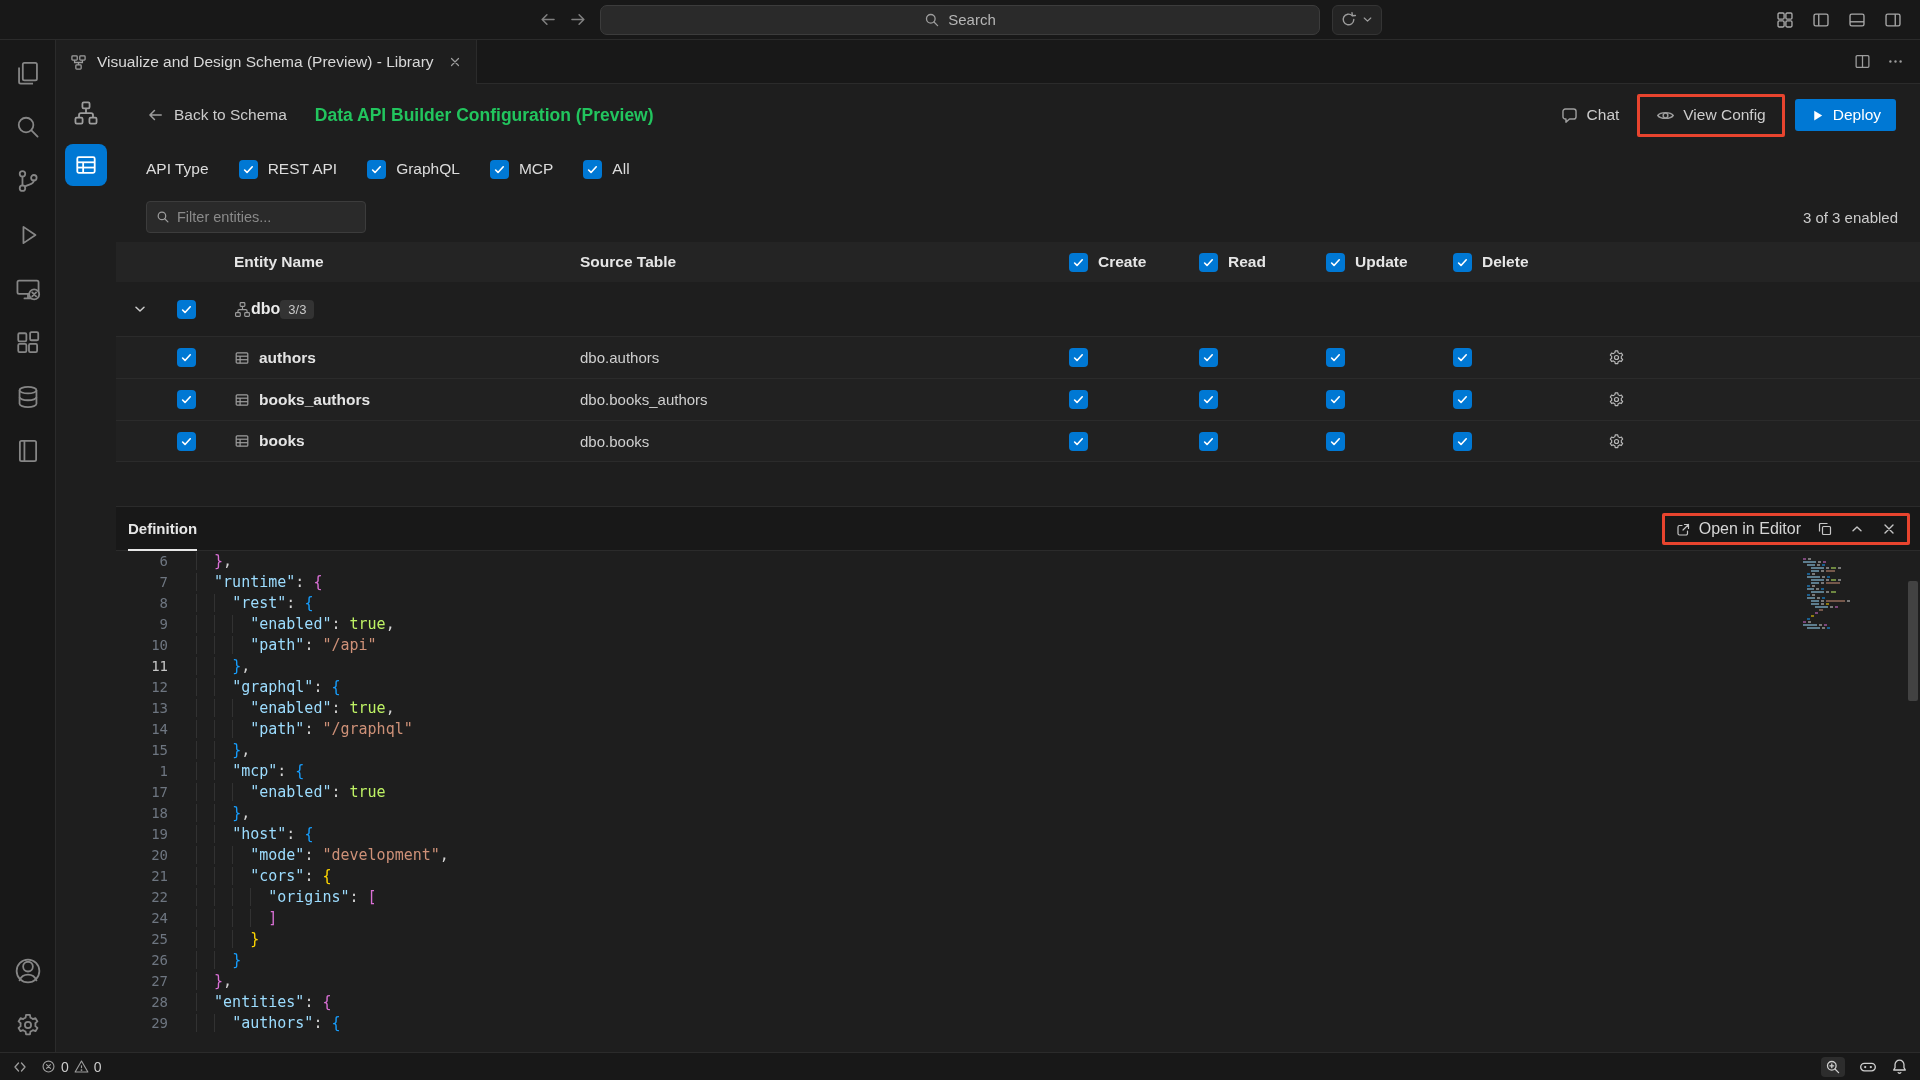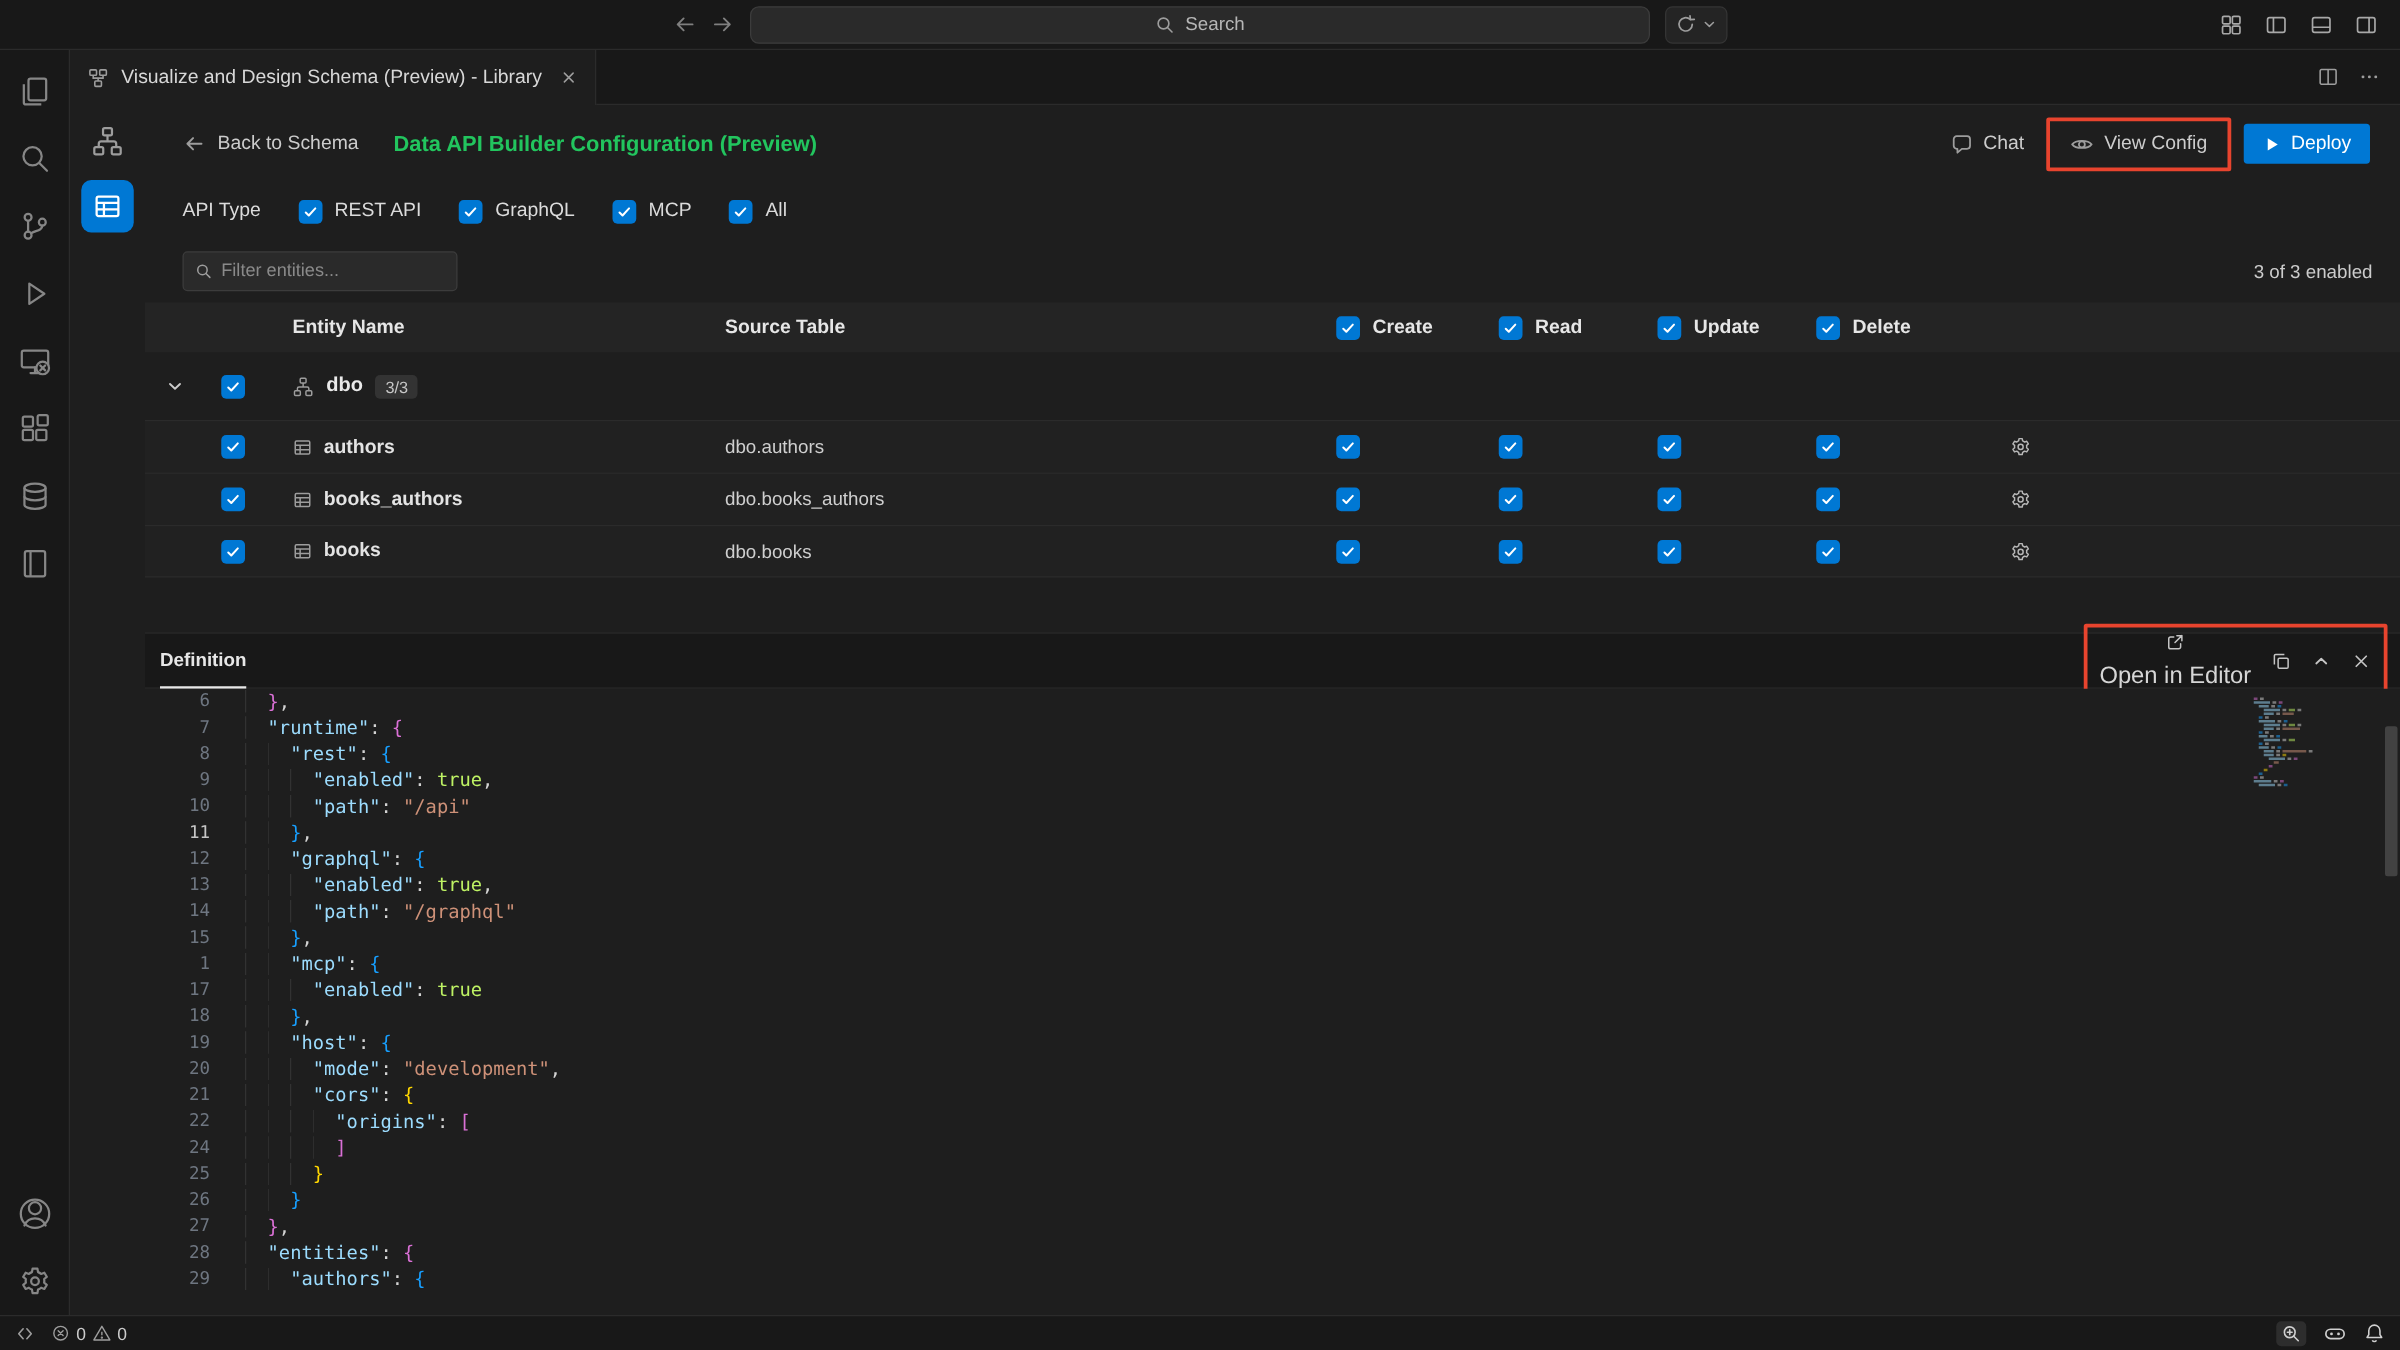--- a/index.html
+++ b/index.html
@@ -87,21 +87,21 @@
     align-items:center; }
   .t-head { height:40px; background:#242424; color:#e6e6e6; font-weight:700; font-size:15.5px; }
   .t-head .cell-entity, .g-entity { padding-left:26px; }
   .crud-head { display:flex; align-items:center; gap:10px; padding-left:10px; }
   .t-group { height:54px; background:#1e1e1e; }
   .t-row { height:42px; background:#212121; border-top:1px solid #2b2b2b; }
   .t-row:last-child { border-bottom:1px solid #2b2b2b; }
   .cell-center { display:flex; justify-content:flex-start; padding-left:10px; }
   .cell-chevron { display:flex; justify-content:center; color:#cccccc; cursor:pointer; }
   .cell-cb { display:flex; justify-content:center; }
-  .g-entity { display:flex; align-items:center; gap:10px; }
+  .g-entity { display:flex; align-items:center; gap:0; }
   .g-name { color:#eaeaea; font-weight:700; font-size:16px; }
   .g-badge { background:#333333; color:#c8c8c8; font-size:13px; border-radius:4px; padding:2px 8px; }
   .e-entity { display:flex; align-items:center; gap:9px; padding-left:26px; }
   .e-name { color:#e4e4e4; font-weight:600; font-size:15.5px; }
   .e-source { color:#cfcfcf; font-size:15px; }
   .cell-gear { display:flex; justify-content:flex-start; padding-left:38px; }
   .row-gear { color:#b8b8b8; cursor:pointer; }
 
   .cb { width:19px; height:19px; border-radius:4px; background:#0078d4; display:inline-flex;
     align-items:center; justify-content:center; cursor:pointer; flex:none; }
@@ -111,21 +111,21 @@
   
   .definition-panel { flex:1; display:flex; flex-direction:column; min-height:0;
     border-top:1px solid #2b2b2b; }
   .def-header { height:44px; background:#181818; border-bottom:1px solid #2b2b2b;
     display:flex; align-items:center; padding:0 10px 0 12px; flex:none; }
   .def-title { position:relative; height:100%; display:flex; align-items:center;
     color:#e7e7e7; font-weight:700; font-size:15px; }
   .def-title::after { content:''; position:absolute; left:0; right:0; bottom:-1px; height:2px;
     background:#e7e7e7; }
   .def-actions { margin-left:auto; }
-  .open-editor { display:flex; align-items:center; gap:8px; color:#d6d6d6; font-size:19px; cursor:pointer;flex-direction:column; }
+  .open-editor { display:flex; align-items:flex-end; gap:8px; color:#d6d6d6; font-size:16px; cursor:pointer; }
   .def-actions .icon { color:#c5c5c5; cursor:pointer; }
 
   .code-editor { flex:1; position:relative; background:#1e1e1e; overflow:hidden;
     font-family:"DejaVu Sans Mono", monospace; font-size:15px; }
   .code-lines { position:absolute; left:0; top:0; right:130px; }
   .cl { display:flex; height:21px; line-height:21px; }
   .ln { width:52px; text-align:right; color:#6e7681; flex:none; font-size:14px; }
   .cl.active .ln { color:#c6c6c6; }
   .lt { margin-left:28px; white-space:pre; }
   .ig { white-space:pre; box-shadow:inset 1px 0 0 rgba(255,255,255,0.09); }

